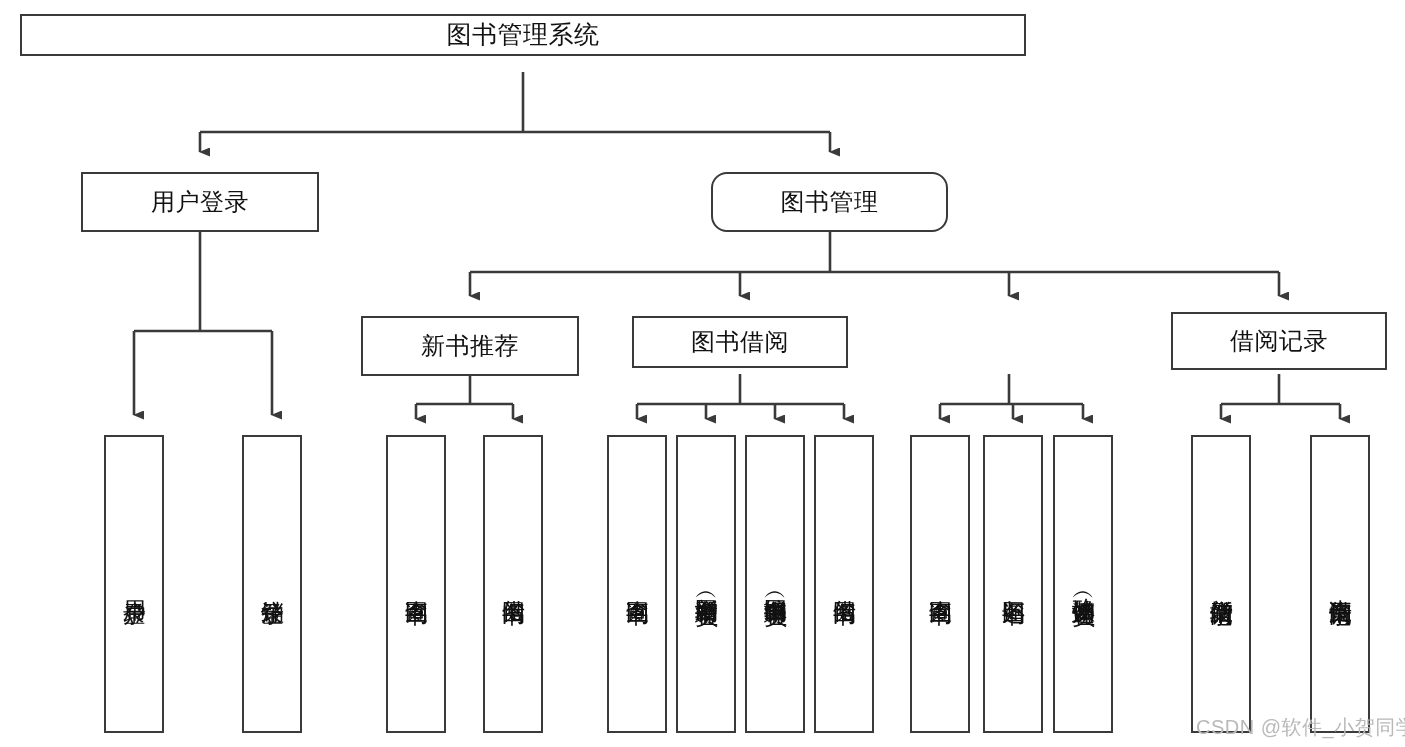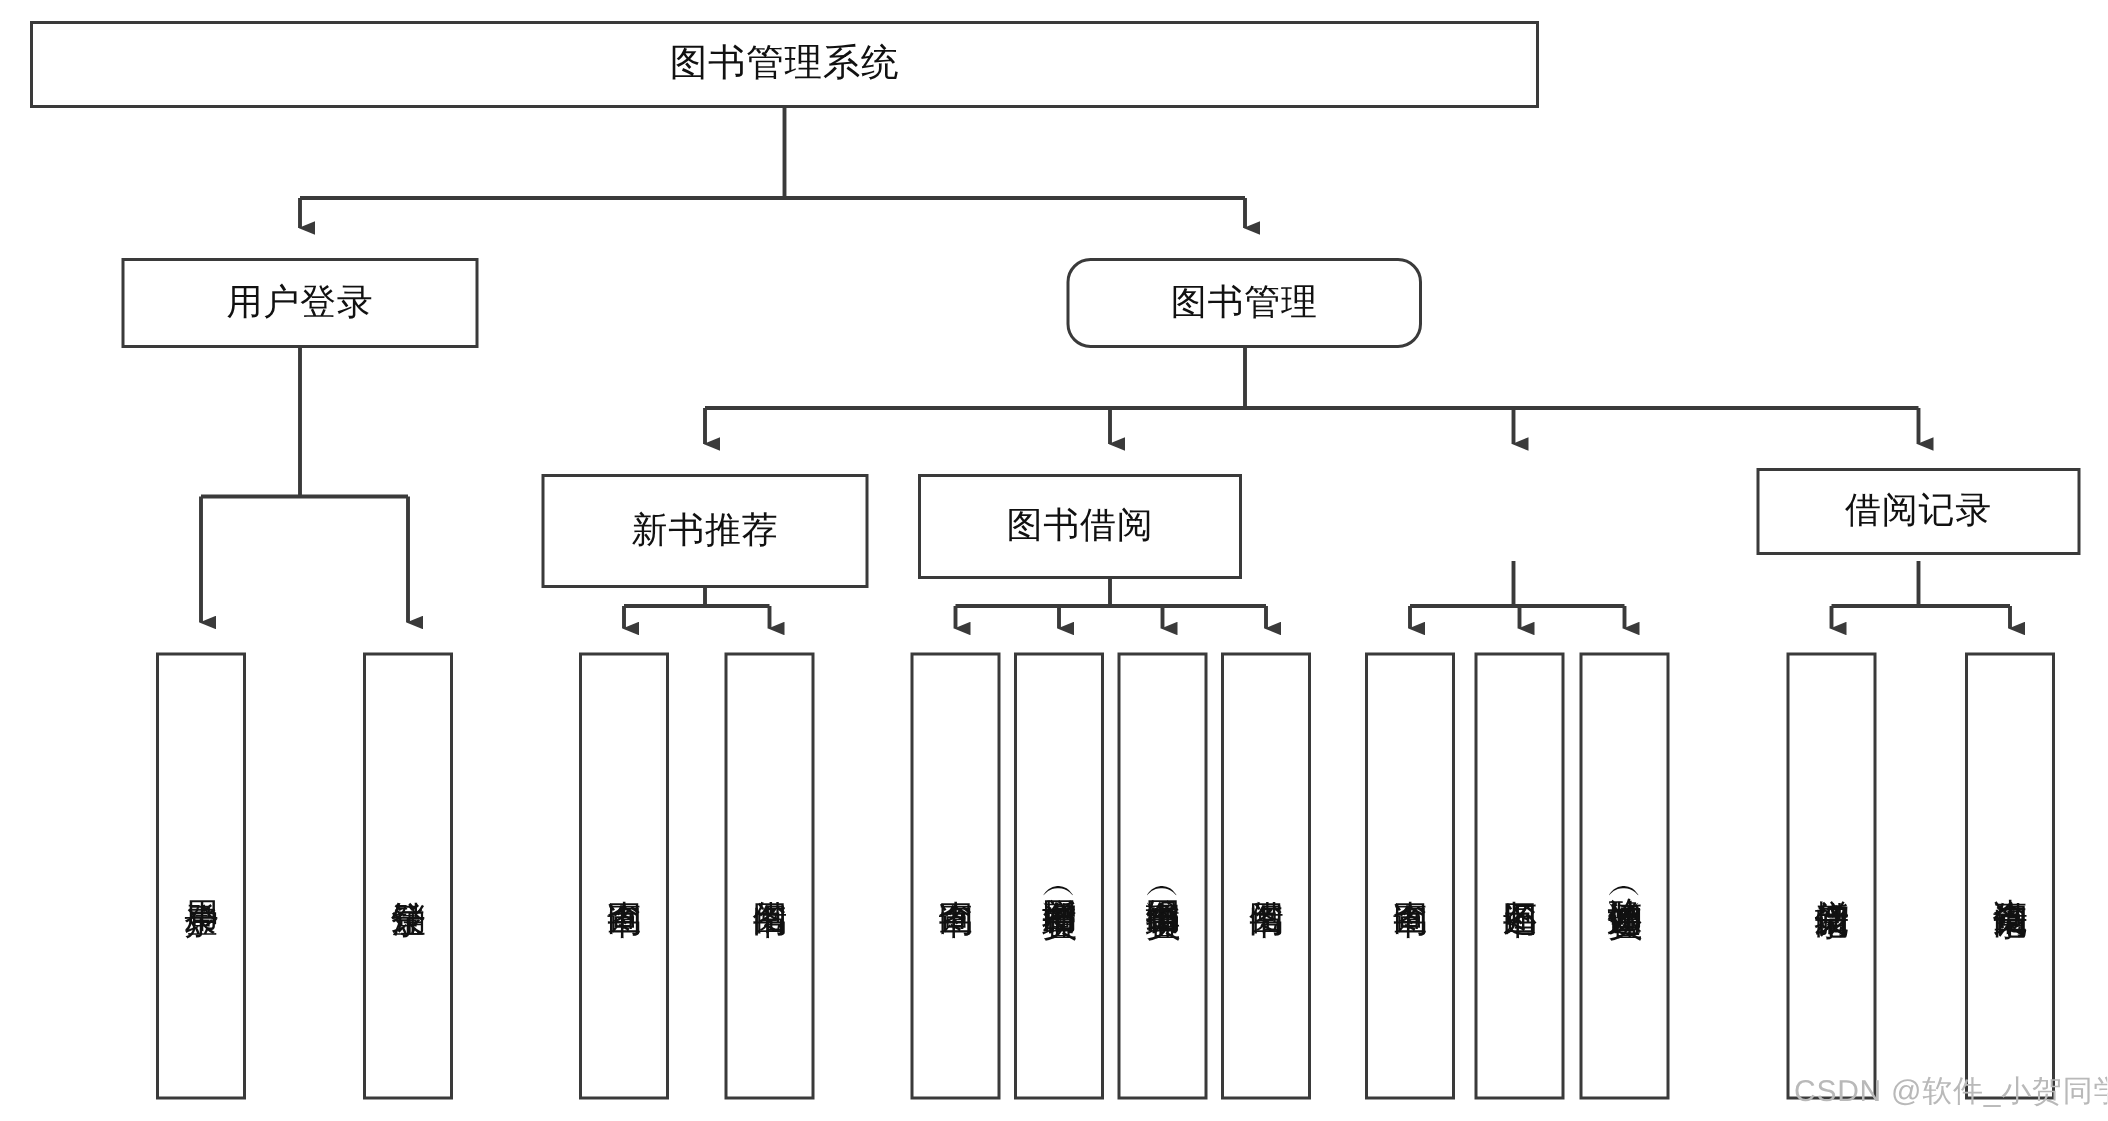--- a/index.html
+++ b/index.html
@@ -120,35 +120,35 @@
       <path d="M1013,404 L1013,419" marker-end="url(#arrowhead)"></path>
       <path d="M1083,404 L1083,419" marker-end="url(#arrowhead)"></path>
 
       <path d="M1279,374 L1279,404"></path>
       <path d="M1221,404 L1340,404"></path>
       <path d="M1221,404 L1221,419" marker-end="url(#arrowhead)"></path>
       <path d="M1340,404 L1340,419" marker-end="url(#arrowhead)"></path>
     </g>
   </svg>
 
-  <div class="node root" style="left:20px; top:14px; width:1006px; height:58px;">
+  <div class="node root" style="left:20px; top:14px; width:1006px; height:42px;">
     <span class="node-label">图书管理系统</span>
   </div>
 
   <div class="node branch" style="left:81px; top:172px; width:238px; height:60px;">
     <span class="node-label">用户登录</span>
   </div>
   <div class="node branch" style="left:711px; top:172px; width:237px; height:60px;border-radius:16px;">
     <span class="node-label">图书管理</span>
   </div>
 
-  <div class="node branch" style="left:361px; top:316px; width:218px; height:76px;">
+  <div class="node branch" style="left:361px; top:316px; width:218px; height:60px;">
     <span class="node-label">新书推荐</span>
   </div>
-  <div class="node branch" style="left:612px; top:316px; width:216px; height:70px;">
+  <div class="node branch" style="left:632px; top:316px; width:216px; height:52px;">
     <span class="node-label">图书借阅</span>
   </div>
   <div class="node branch" style="left:1171px; top:312px; width:216px; height:58px;">
     <span class="node-label">借阅记录</span>
   </div>
 
   <div class="node leaf" style="left:104px; top:435px; width:60px; height:298px;">
     <span class="node-label">用户登录</span>
   </div>
   <div class="node leaf" style="left:242px; top:435px; width:60px; height:298px;">

